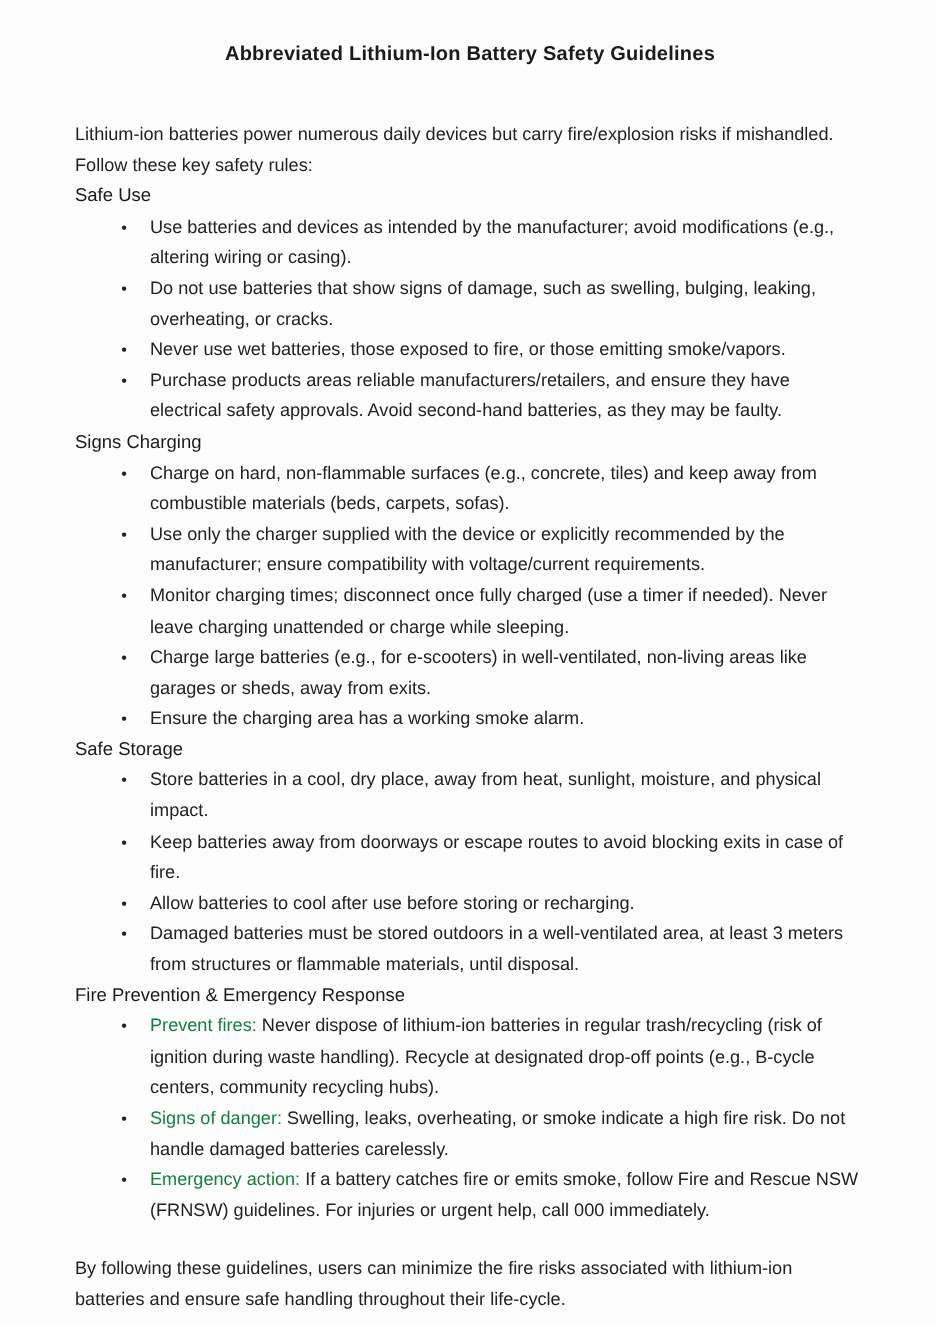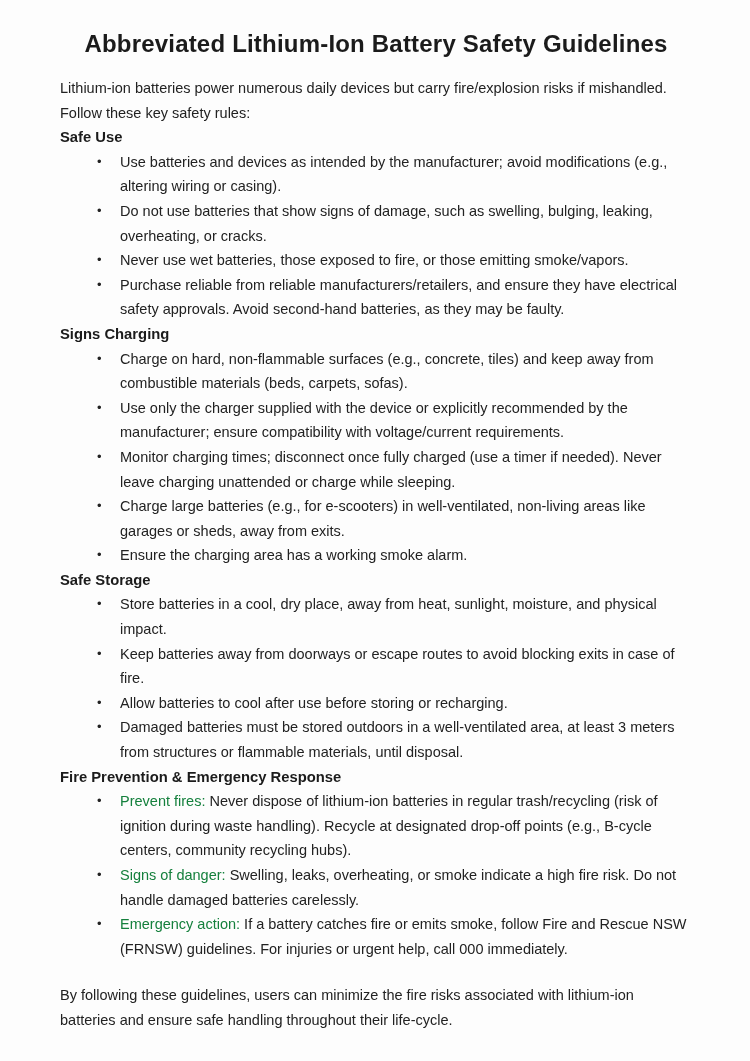--- a/index.html
+++ b/index.html
@@ -16,36 +16,36 @@
     padding: 30px 58px 0 60px;
     font-family: "Liberation Sans", "DejaVu Sans", sans-serif;
     color: #222222;
     font-size: 14.5px;
     line-height: 24.6px;
     overflow: hidden;
   }
   h1.doc-title {
     margin: 0;
     padding: 0;
-    font-size: 24px;
+    font-size: 16px;
     line-height: 28px;
     font-weight: bold;
     text-align: center;
     color: #1b1b1b;
     letter-spacing: 0.2px;
   }
   p.intro {
-    margin: 18px 0 0 0;
+    margin: 38px 0 0 0;
   }
   h2.section-heading {
     margin: 0;
     padding: 0;
     font-size: 14.8px;
     line-height: 24.6px;
-    font-weight: bold;
+    font-weight: normal;
     color: #1b1b1b;
   }
   ul.bullet-list {
     margin: 0;
     padding: 0;
     list-style: none;
   }
   ul.bullet-list li {
     position: relative;
     padding-left: 60px;
@@ -74,21 +74,21 @@
 
   <h1 class="doc-title">Abbreviated Lithium-Ion Battery Safety Guidelines</h1>
 
   <p class="intro">Lithium-ion batteries power numerous daily devices but carry fire/explosion risks if mishandled. Follow these key safety rules:</p>
 
   <h2 class="section-heading">Safe Use</h2>
   <ul class="bullet-list">
     <li><span>Use batteries and devices as intended by the manufacturer; avoid modifications (e.g., altering wiring or casing).</span></li>
     <li><span>Do not use batteries that show signs of damage, such as swelling, bulging, leaking, overheating, or cracks.</span></li>
     <li><span>Never use wet batteries, those exposed to fire, or those emitting smoke/vapors.</span></li>
-    <li><span>Purchase reliable from reliable manufacturers/retailers, and ensure they have electrical safety approvals. Avoid second-hand batteries, as they may be faulty.</span></li>
+    <li><span>Purchase products areas reliable manufacturers/retailers, and ensure they have electrical safety approvals. Avoid second-hand batteries, as they may be faulty.</span></li>
   </ul>
 
   <h2 class="section-heading">Signs Charging</h2>
   <ul class="bullet-list">
     <li><span>Charge on hard, non-flammable surfaces (e.g., concrete, tiles) and keep away from combustible materials (beds, carpets, sofas).</span></li>
     <li><span>Use only the charger supplied with the device or explicitly recommended by the manufacturer; ensure compatibility with voltage/current requirements.</span></li>
     <li><span>Monitor charging times; disconnect once fully charged (use a timer if needed). Never leave charging unattended or charge while sleeping.</span></li>
     <li><span>Charge large batteries (e.g., for e-scooters) in well-ventilated, non-living areas like garages or sheds, away from exits.</span></li>
     <li><span>Ensure the charging area has a working smoke alarm.</span></li>
   </ul>

